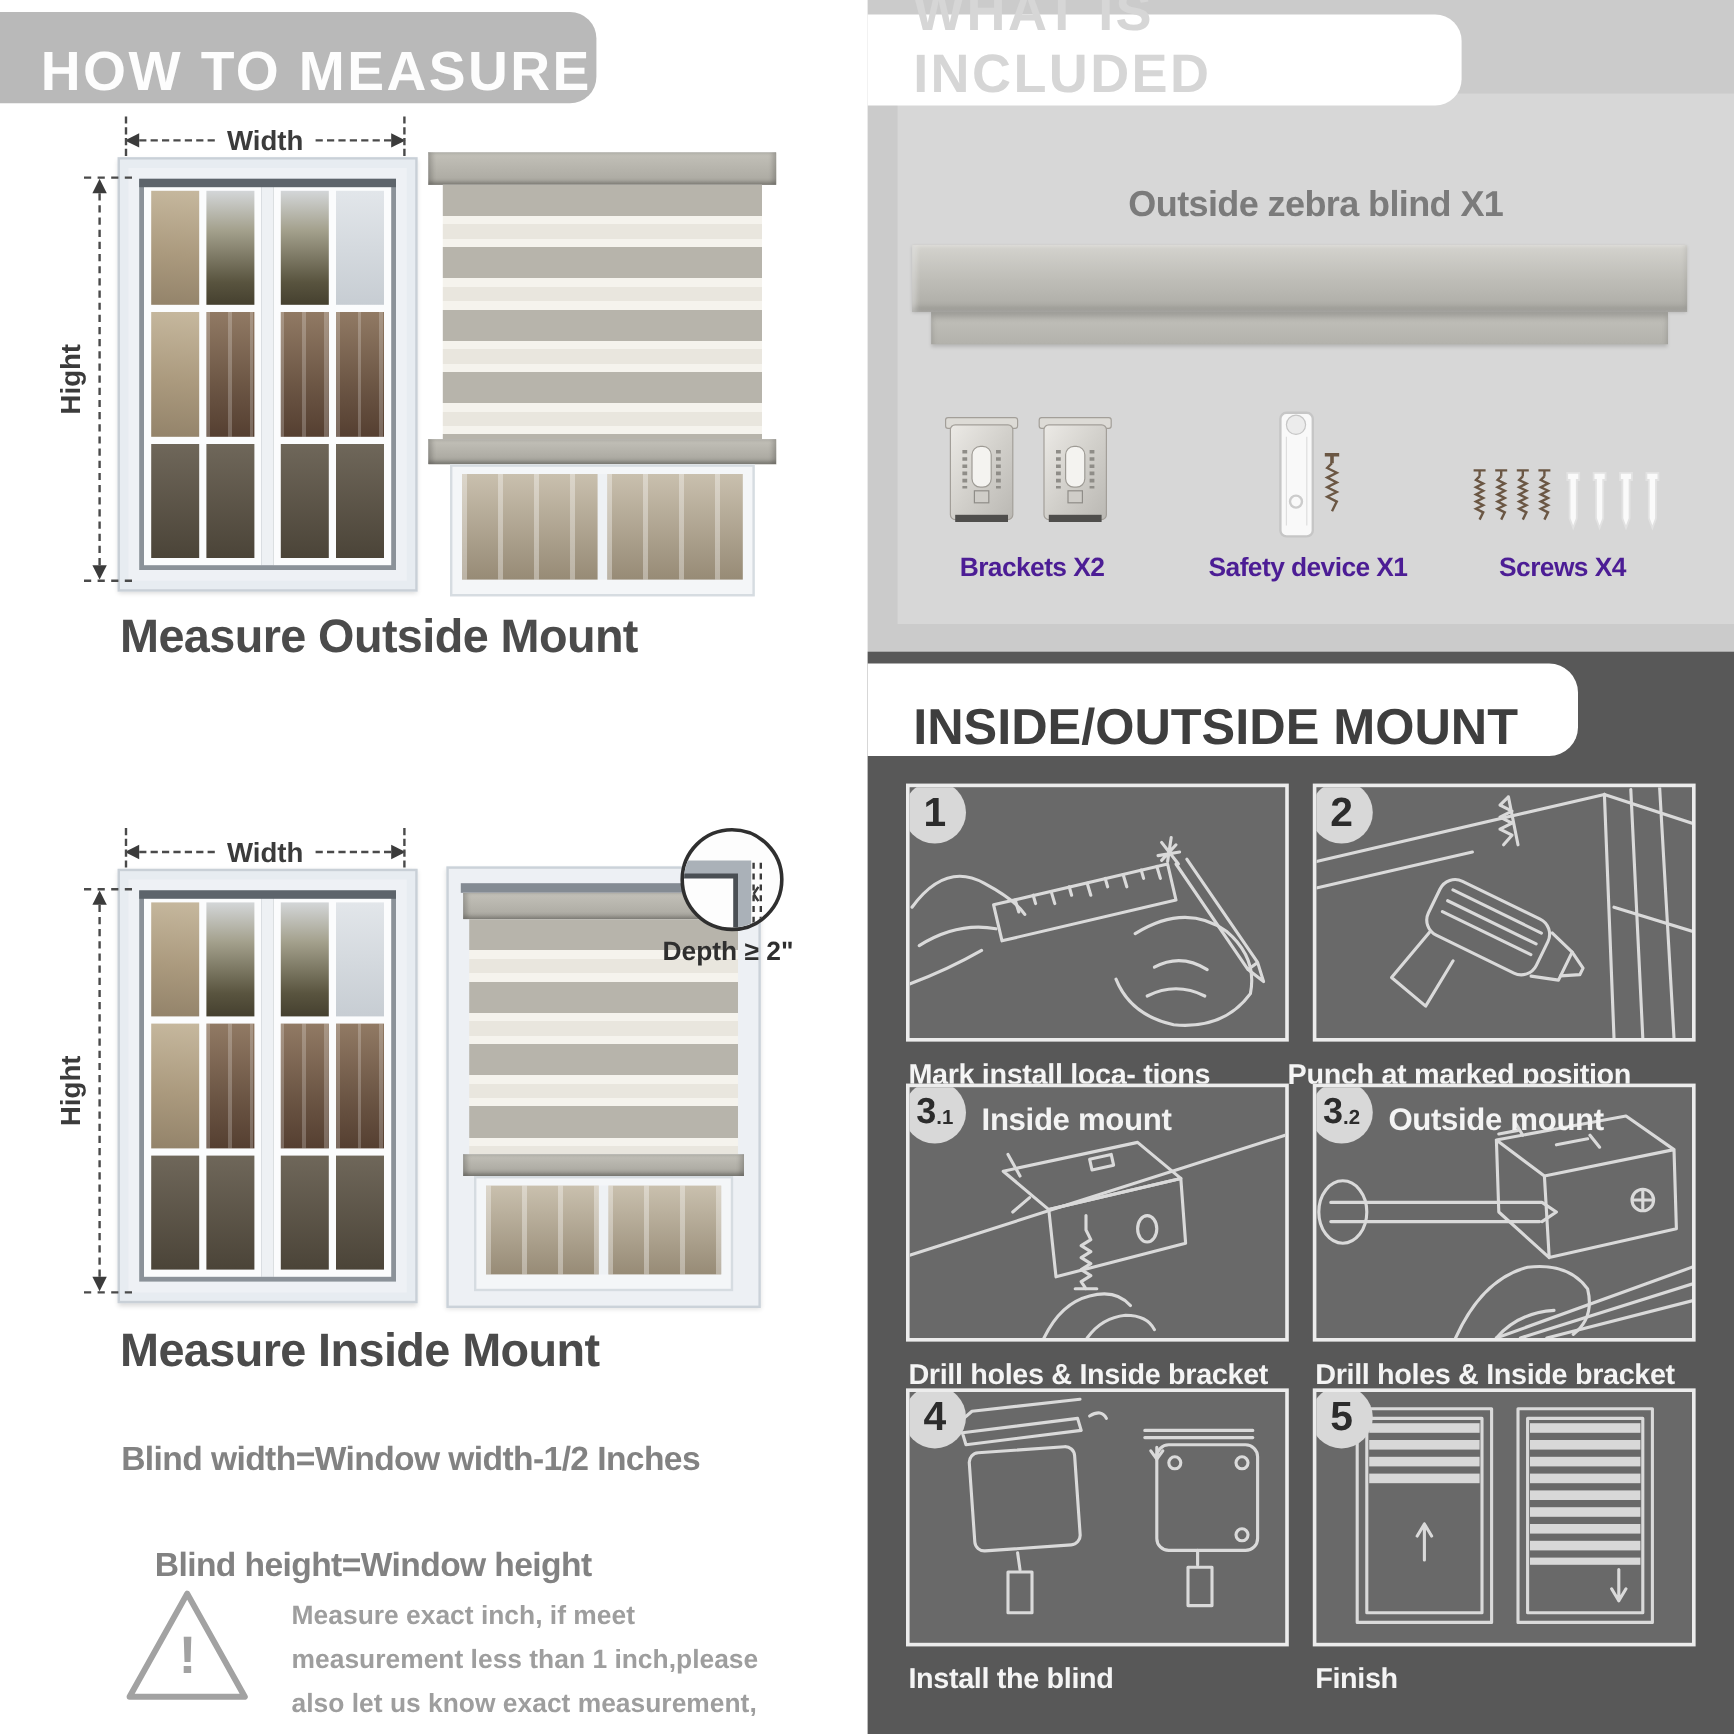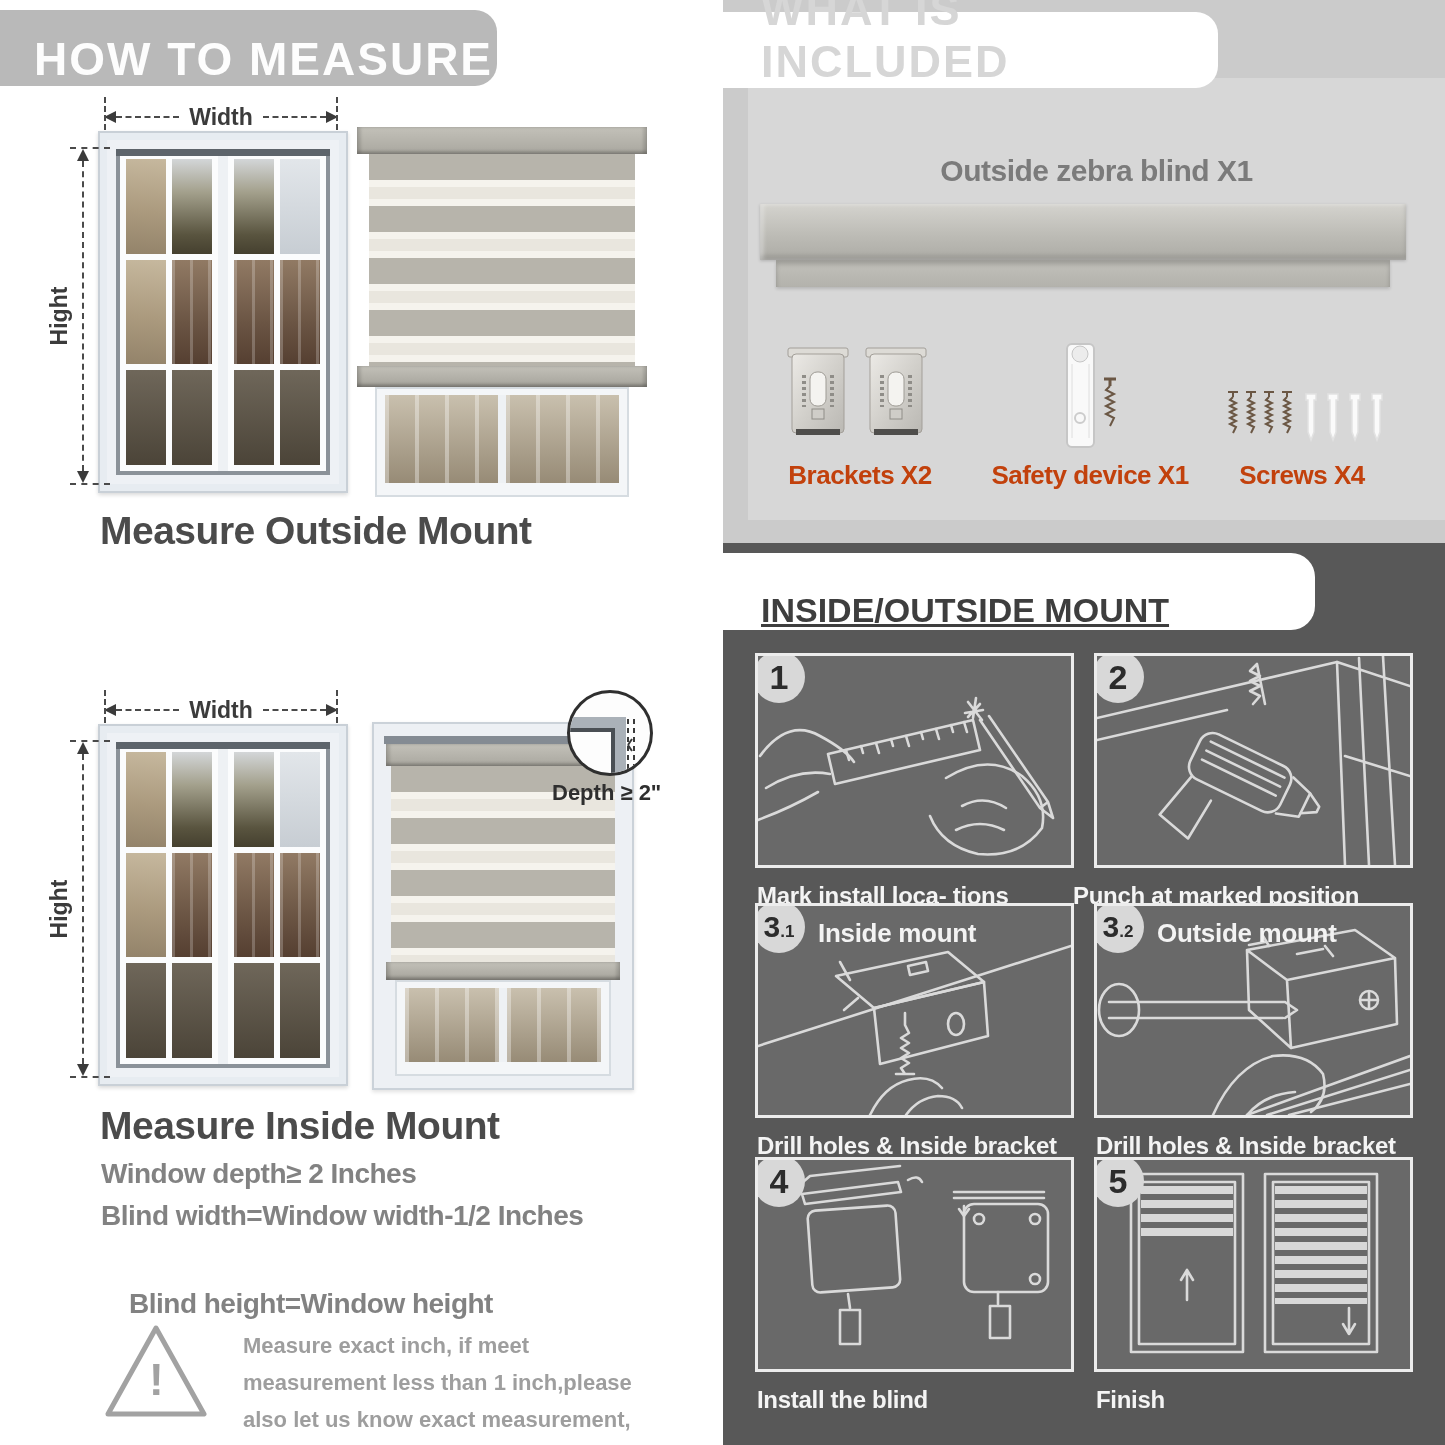--- a/index.html
+++ b/index.html
@@ -7,21 +7,21 @@
           font-family:"Liberation Sans","DejaVu Sans",sans-serif;}
   .abs{position:absolute;}
 
   
   .bar{position:absolute;display:flex;align-items:flex-end;font-weight:bold;}
   .bar-htm{left:0;top:10px;width:497px;height:76px;background:#b9b9b9;border-radius:0 22px 22px 0;
            color:#fdfdfd;font-size:46px;letter-spacing:2px;padding-left:34px;box-sizing:border-box;}
   .bar-wii{left:723px;top:12px;width:495px;height:76px;background:#ffffff;border-radius:0 22px 22px 0;
            color:#d6d6d6;font-size:45px;letter-spacing:2px;padding-left:38px;box-sizing:border-box;}
   .bar-iom{left:723px;top:553px;width:592px;height:77px;background:#ffffff;border-radius:0 24px 24px 0;
-           color:#3e3e3e;font-size:34px;letter-spacing:0;padding-left:38px;box-sizing:border-box;z-index:3;text-decoration:underline;}
+           color:#3e3e3e;font-size:42px;letter-spacing:0;padding-left:38px;box-sizing:border-box;z-index:3;}
 
   
   .mh{position:absolute;height:22px;display:flex;align-items:center;color:#3b3b3b;}
   .mh .line{flex:1;border-top:2px dashed #4a4a4a;height:0;}
   .mh .lbl{margin:0 10px;font-weight:bold;font-size:23px;}
   .ah-l{width:0;height:0;border:6px solid transparent;border-left:0;border-right:12px solid #3b3b3b;}
   .ah-r{width:0;height:0;border:6px solid transparent;border-right:0;border-left:12px solid #3b3b3b;}
   .mh .tick{position:absolute;top:-9px;height:42px;border-left:2px dashed #4a4a4a;width:0;}
   .mh .tick.l{left:0;} .mh .tick.r{right:0;}
 
@@ -87,22 +87,22 @@
   .sectA{position:absolute;left:723px;top:0;width:722px;height:543px;background:#cbcbcb;}
   .panelA{position:absolute;left:748px;top:78px;width:697px;height:442px;background:#d7d7d7;}
   .lbl-blind{position:absolute;left:748px;top:154px;width:697px;text-align:center;
              font-weight:bold;font-size:30px;color:#7b7b7b;letter-spacing:-0.5px;}
   .rail-main{position:absolute;left:760px;top:204px;width:646px;height:56px;
              background:linear-gradient(180deg,#d4d3ce,#bdbcb6 55%,#acaba5);
              box-shadow:inset 0 -4px 5px rgba(0,0,0,.14), inset 3px 0 4px rgba(255,255,255,.5), 0 1px 3px rgba(0,0,0,.18);}
   .rail-sub{position:absolute;left:776px;top:260px;width:614px;height:27px;
             background:linear-gradient(180deg,#c2c1bb,#b3b2ac);
             box-shadow:inset 0 4px 5px rgba(0,0,0,.2), 0 2px 3px rgba(0,0,0,.15);}
-  .item-lbl{position:absolute;top:460px;text-align:center;font-weight:bold;font-size:26px;
-            color:#c2410c;letter-spacing:-0.5px;}
+  .item-lbl{position:absolute;top:460px;text-align:center;font-weight:bold;font-size:22px;
+            color:#4c1d95;letter-spacing:-0.5px;}
 
   
   .sectB{position:absolute;left:723px;top:543px;width:722px;height:902px;background:#585858;}
   .sp{position:absolute;width:319px;height:215px;border:3px solid #ececec;background:#696969;
       box-sizing:border-box;overflow:hidden;}
   .sp svg{position:absolute;left:0;top:0;width:100%;height:100%;}
   .badge{position:absolute;left:-5px;top:-5px;width:52px;height:52px;border-radius:50%;background:#d8d8d8;
          color:#2c2c2c;font-weight:bold;font-size:34px;display:flex;align-items:center;justify-content:center;z-index:2;}
   .badge .sub{font-size:17px;margin-top:10px;}
   .sp-title{position:absolute;left:60px;top:12px;font-weight:bold;font-size:26px;color:#f3f3f3;z-index:2;
@@ -232,21 +232,20 @@
       <path d="M0,30 L50,30 L50,80" fill="none" stroke="#aab1b8" stroke-width="12"></path>
       <path d="M0,37 L43,37 L43,80" fill="none" stroke="#4a4f54" stroke-width="4"></path>
       <path d="M58,26 V78" stroke="#3a3a3a" stroke-width="2" stroke-dasharray="5 4" fill="none"></path>
       <path d="M64,26 V78" stroke="#3a3a3a" stroke-width="2" stroke-dasharray="5 4" fill="none"></path>
       <path d="M58,52 l4,-6 M58,52 l4,6" stroke="#3a3a3a" stroke-width="2" fill="none"></path>
     </svg>
   </div>
   <div class="depth-lbl" style="left:552px;top:780px;">Depth ≥ 2"</div>
 
   <div class="h-title" style="left:100px;top:1104px;">Measure Inside Mount</div>
-  <div class="h-line" style="left:101px;top:1158px;">Window depth≥ 2 Inches</div>
   <div class="h-line" style="left:101px;top:1200px;">Blind width=Window width-1/2 Inches</div>
   <div class="h-line" style="left:101px;top:1288px;margin-left:28px;">Blind height=Window height</div>
 
   <svg class="abs" style="left:100px;top:1320px;" width="112" height="102" viewBox="0 0 112 102">
     <path d="M56,8 L104,94 L8,94 Z" fill="none" stroke="#a2a2a2" stroke-width="5" stroke-linejoin="round"></path>
   </svg>
   <div class="warn-bang" style="left:149px;top:1355px;">!</div>
   <div class="warn-text" style="left:243px;top:1327px;">Measure exact inch, if meet measurement less than 1 inch,please also let us know exact measurement, please do not leave it</div>
 
   <div class="sectA"></div>

